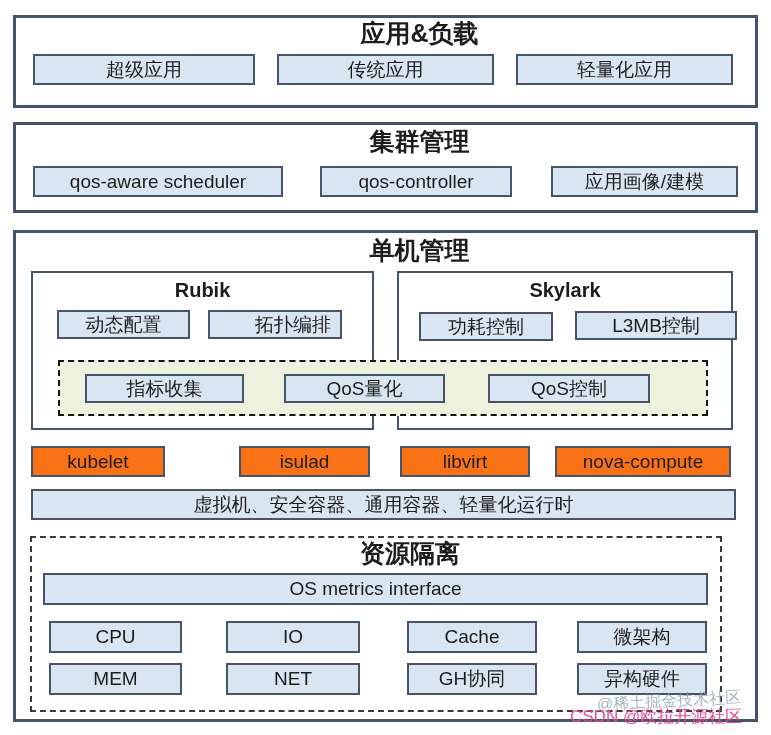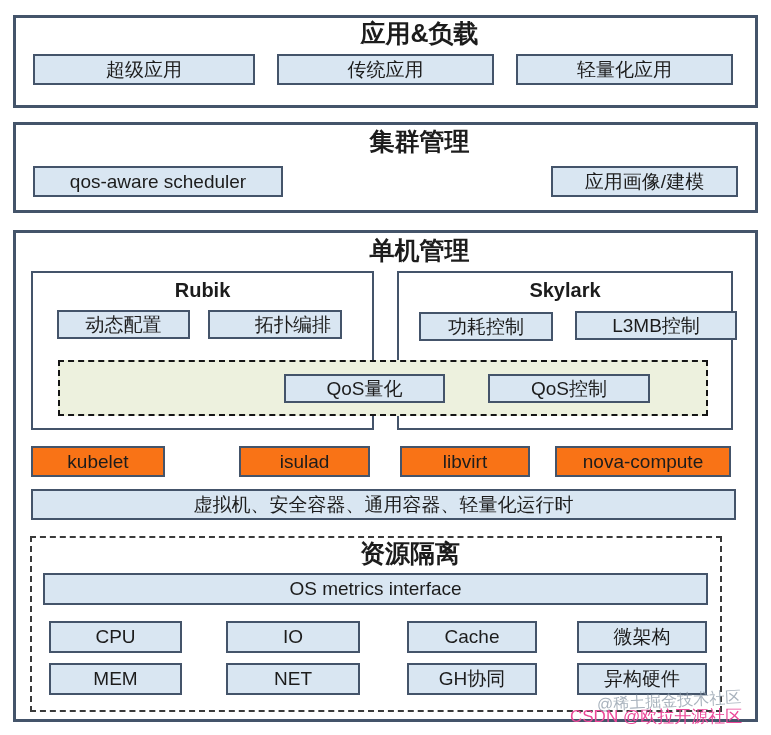--- a/index.html
+++ b/index.html
@@ -31,36 +31,38 @@
 
   <div class="abs sec" style="left:13px;top:15px;width:745px;height:93px;"></div>
   <div class="abs sec-title" style="left:13px;top:21px;width:745px;height:26px;">应用&amp;负载</div>
   <div class="abs box" style="left:33px;top:54px;width:222px;height:31px;">超级应用</div>
   <div class="abs box" style="left:277px;top:54px;width:217px;height:31px;">传统应用</div>
   <div class="abs box" style="left:516px;top:54px;width:217px;height:31px;">轻量化应用</div>
 
   <div class="abs sec" style="left:13px;top:122px;width:745px;height:91px;"></div>
   <div class="abs sec-title" style="left:13px;top:129px;width:745px;height:26px;">集群管理</div>
   <div class="abs box" style="left:33px;top:166px;width:250px;height:31px;">qos-aware scheduler</div>
+  <div class="abs box" style="left:320px;top:166px;width:192px;height:31px;">qos-controller</div>
   <div class="abs box" style="left:551px;top:166px;width:187px;height:31px;">应用画像/建模</div>
 
   <div class="abs sec" style="left:13px;top:230px;width:745px;height:492px;"></div>
   <div class="abs sec-title" style="left:13px;top:238px;width:745px;height:26px;">单机管理</div>
 
   <div class="abs sub" style="left:31px;top:271px;width:343px;height:159px;"></div>
   <div class="abs sub-title" style="left:31px;top:278px;width:343px;height:24px;">Rubik</div>
   <div class="abs box" style="left:57px;top:310px;width:133px;height:29px;">动态配置</div>
   <div class="abs box" style="left:208px;top:310px;width:134px;height:29px;padding-left:36px;">拓扑编排</div>
 
   <div class="abs sub" style="left:397px;top:271px;width:336px;height:159px;"></div>
   <div class="abs sub-title" style="left:397px;top:278px;width:336px;height:24px;">Skylark</div>
   <div class="abs box" style="left:419px;top:312px;width:134px;height:29px;">功耗控制</div>
   <div class="abs box" style="left:575px;top:311px;width:162px;height:29px;">L3MB控制</div>
 
   <div class="abs dashed-qos" style="left:58px;top:360px;width:650px;height:56px;"></div>
+  <div class="abs box ontop" style="left:85px;top:374px;width:159px;height:29px;">指标收集</div>
   <div class="abs box ontop" style="left:284px;top:374px;width:161px;height:29px;">QoS量化</div>
   <div class="abs box ontop" style="left:488px;top:374px;width:162px;height:29px;">QoS控制</div>
 
   <div class="abs box plain" style="left:31px;top:446px;width:134px;height:31px;">kubelet</div>
   <div class="abs box plain" style="left:239px;top:446px;width:131px;height:31px;">isulad</div>
   <div class="abs box plain" style="left:400px;top:446px;width:130px;height:31px;">libvirt</div>
   <div class="abs box plain" style="left:555px;top:446px;width:176px;height:31px;">nova-compute</div>
 
   <div class="abs box" style="left:31px;top:489px;width:705px;height:31px;">虚拟机、安全容器、通用容器、轻量化运行时</div>
 

